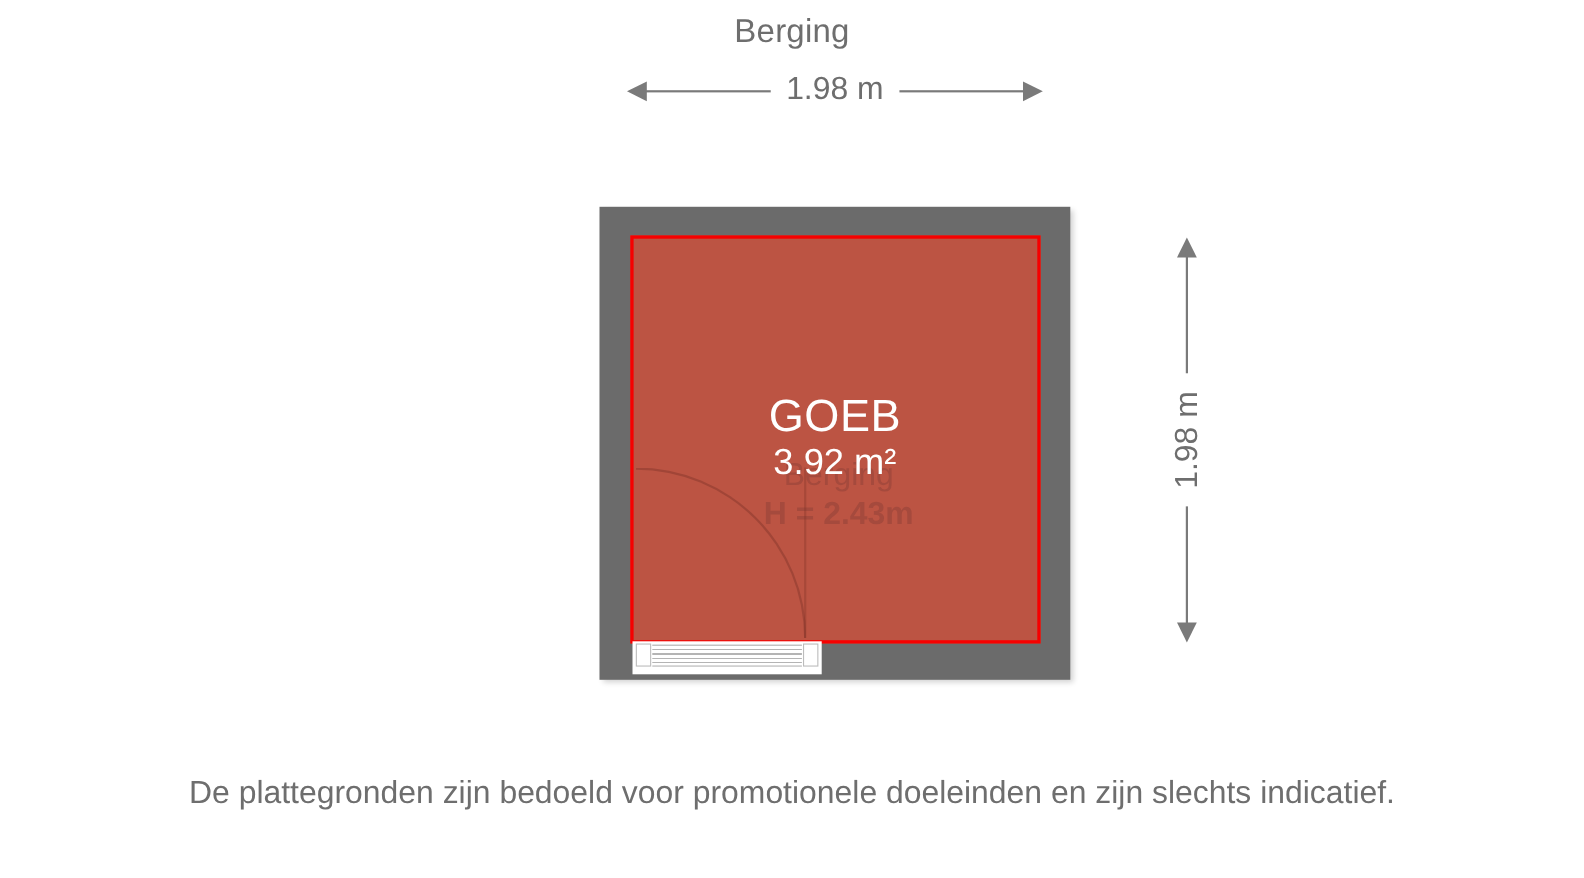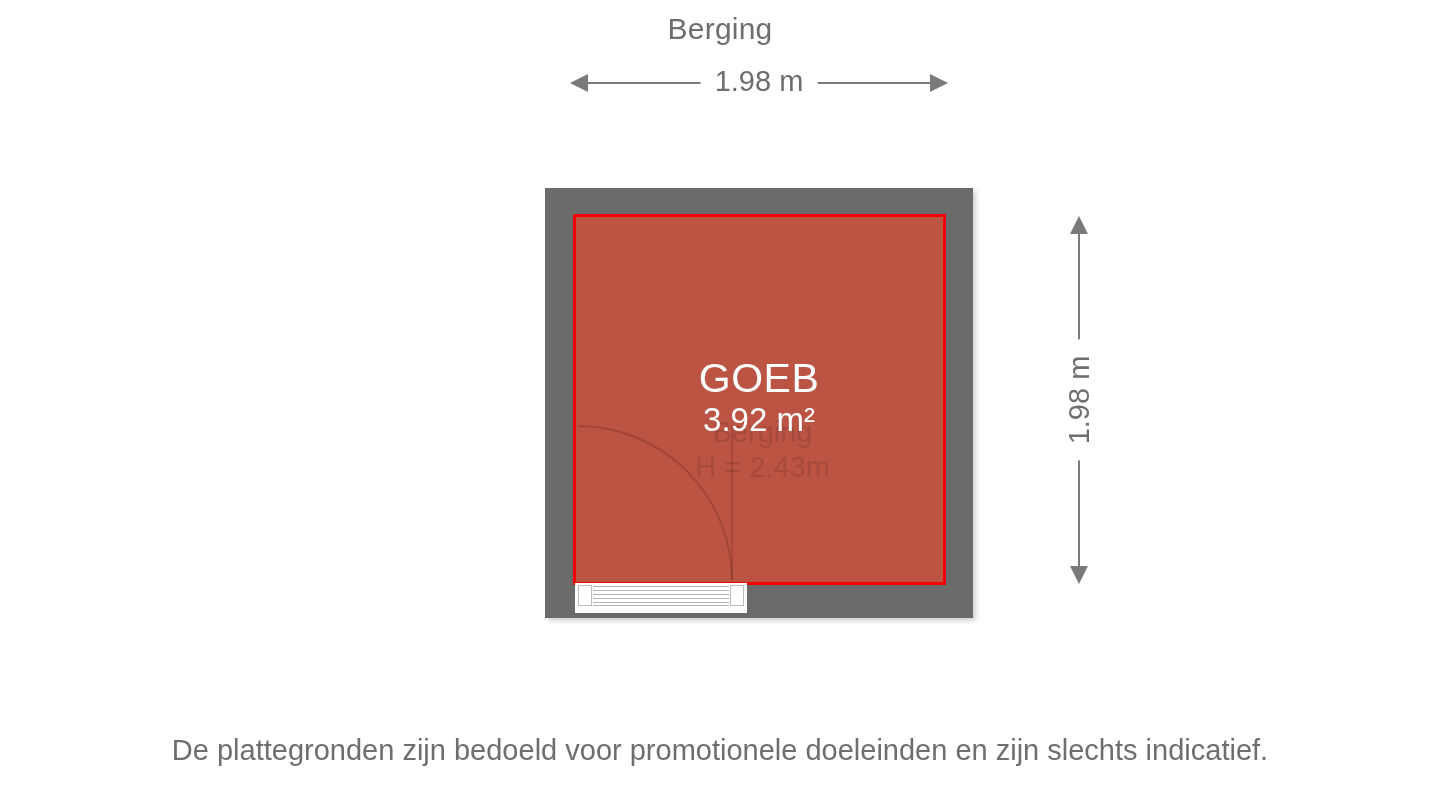--- a/index.html
+++ b/index.html
@@ -147,21 +147,21 @@
     position: absolute;
     left: 0;
     top: 198px;
     width: 373px;
     text-align: center;
     color: #a54a3d;
     pointer-events: none;
     user-select: none;
   }
   .ghost-label .g1 { font-size: 29px; line-height: 34px; }
-  .ghost-label .g2 { font-size: 29px; line-height: 36px; }
+  .ghost-label .g2 { font-size: 29px; line-height: 36px; font-weight: bold; }
   .door-arc-inner {
     position: absolute;
     left: 2px;
     bottom: 2px;
     width: 155px;
     height: 155px;
     border-top: 2px solid rgba(120,48,38,0.40);
     border-right: 2px solid rgba(120,48,38,0.40);
     border-top-right-radius: 155px;
     box-sizing: border-box;
@@ -237,21 +237,20 @@
   
   #disclaimer {
     position: absolute;
     left: 0;
     top: 700px;
     width: 1440px;
     text-align: center;
     color: #6e6e6e;
     font-size: 29px;
     line-height: 42px;
-    margin-top: 29px;
   }
 </style>
 </head>
 <body>
 
 <div class="stage">
 
   <div id="plan-title">Berging</div>
 
   <div id="dim-top">

